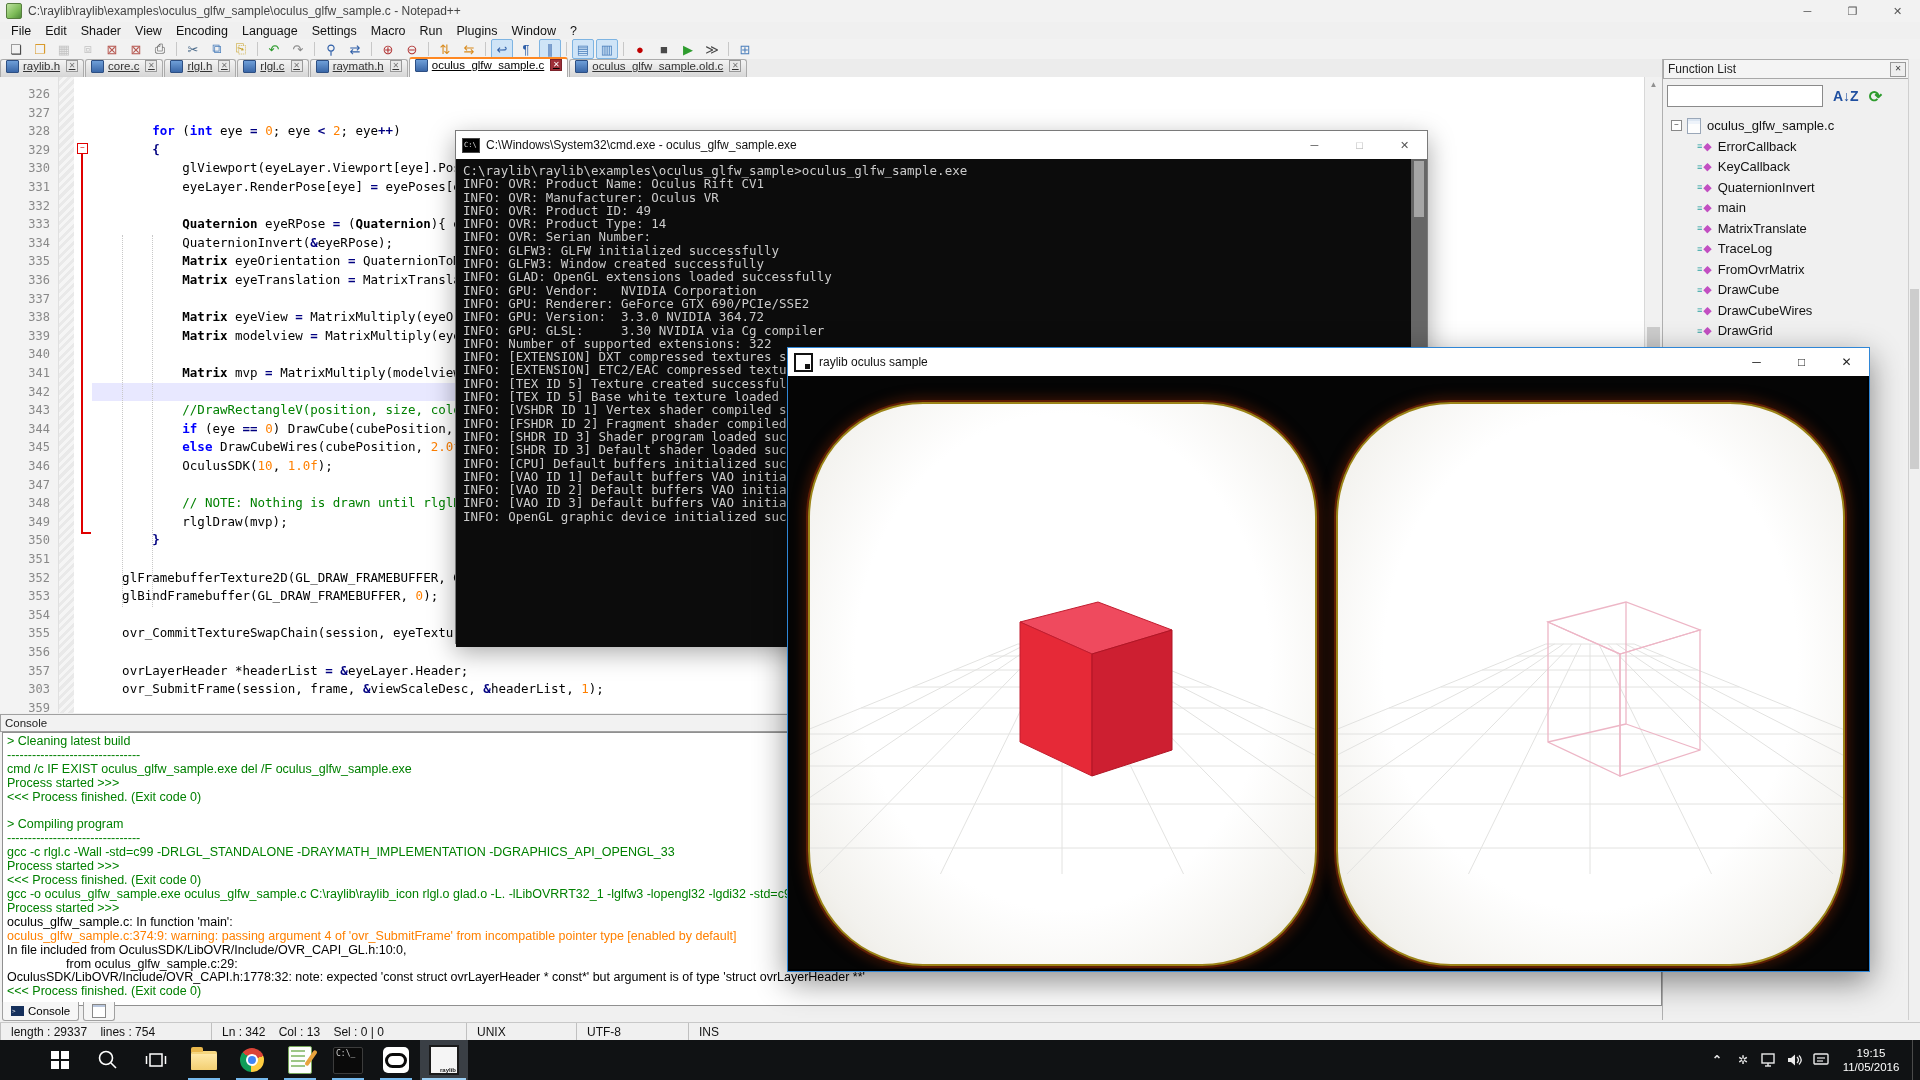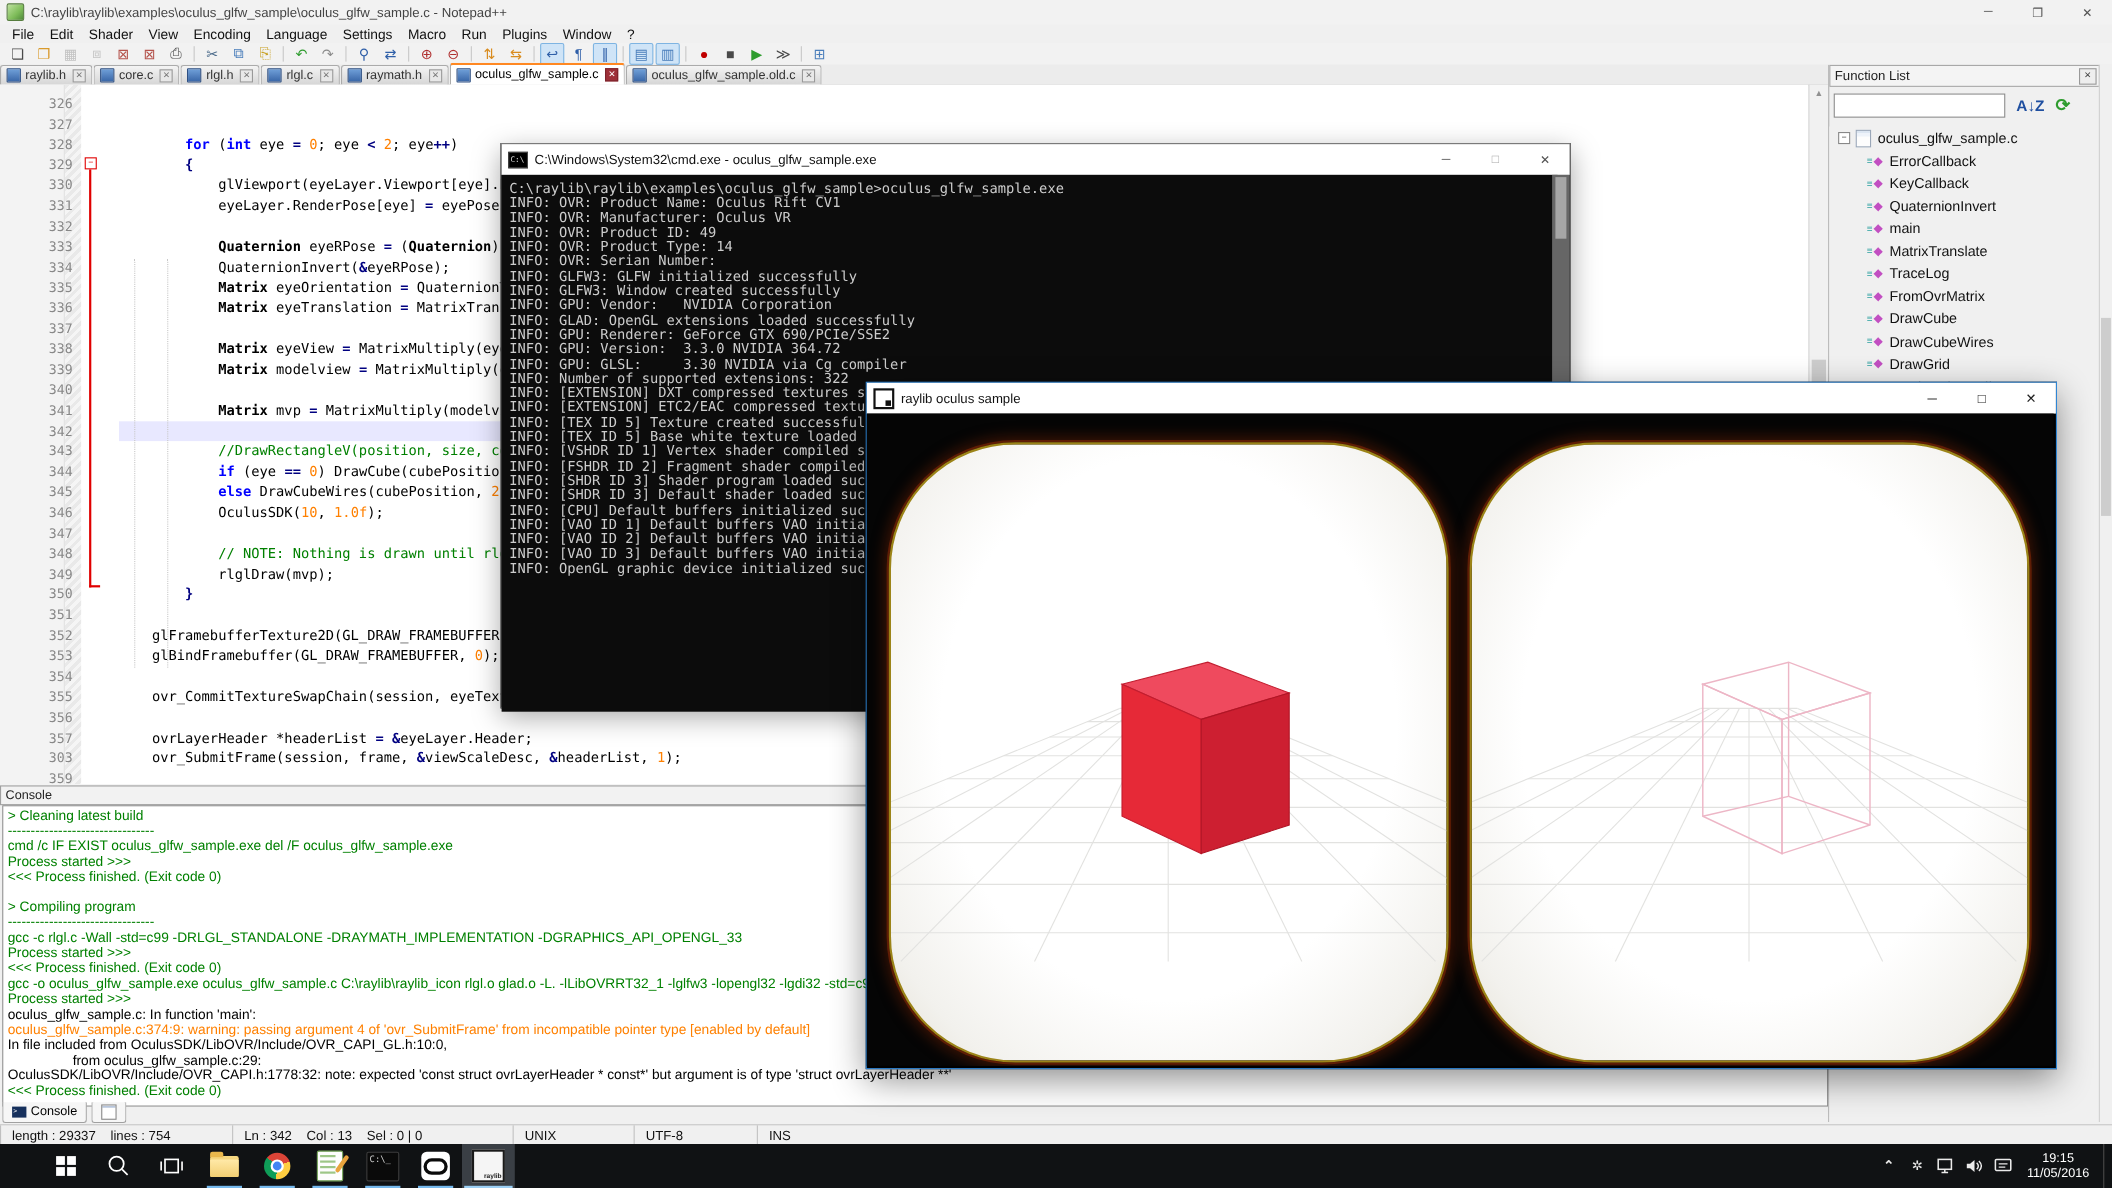--- a/index.html
+++ b/index.html
@@ -17,32 +17,32 @@
   #menubar{position:absolute;left:0;top:22px;width:100%;height:17px;background:#f0f0f0;display:flex;align-items:center;padding-left:4px;}
   .mi{font-size:12.5px;color:#111;padding:0 7px;height:100%;display:flex;align-items:center;}
   
   #toolbar{position:absolute;left:0;top:39px;width:100%;height:20px;background:#f2f2f2;display:flex;align-items:center;padding-left:4px;border-bottom:1px solid #e0e0e0;}
   .tb{width:20px;height:18px;margin:0 1px;display:flex;align-items:center;justify-content:center;font-size:13px;border:1px solid transparent;border-radius:2px;}
   .tb.on{background:#cfe4f7;border-color:#7eb4e2;}
   .tb.dis{opacity:.45;}
   .tbsep{width:1px;height:14px;background:#c8c8c8;margin:0 4px;}
   
   #tabbar{position:absolute;left:0;top:59px;width:1662px;height:18px;background:#ececec;display:flex;align-items:flex-end;border-bottom:1px solid #b5b5b5;}
-  .tab{height:17px;display:flex;align-items:center;padding:0 5px;margin-right:1px;background:linear-gradient(#f4f4f4,#d6d6d6);border:1px solid #ababab;border-bottom:none;font-size:11.5px;color:#333;border-radius:3px 3px 0 0;}
+  .tab{height:17px;display:flex;padding:0 5px;margin-right:1px;background:linear-gradient(#f4f4f4,#d6d6d6);border:1px solid #ababab;border-bottom:none;font-size:11.5px;color:#333;border-radius:3px 3px 0 0;text-decoration:underline;}
   .tab.active{background:#fff;border-top:2px solid #ff8822;color:#000;height:18px;}
   .tab-ico{width:11px;height:11px;margin-right:4px;background:linear-gradient(#6f9fd8,#3a67a8);border:1px solid #2d4f83;border-radius:1px;}
   .tab-x{margin-left:6px;font-size:8px;color:#777;width:10px;height:10px;line-height:10px;text-align:center;border:1px solid #999;background:#e8e8e8;}
   .tab.active .tab-x{background:#9e3039;border-color:#7c232b;color:#fff;}
 
   
   #editor{position:absolute;left:0;top:77px;width:1644px;height:636px;background:#fff;overflow:hidden;}
   #ln-col{position:absolute;left:0;top:0;width:58px;height:100%;background:#f3f3f3;border-right:1px solid #e0e0e0;}
   #bm-col{position:absolute;left:59px;top:0;width:15px;height:100%;background:repeating-linear-gradient(135deg,#e9e9e9 0 3px,#f5f5f5 3px 6px);}
   #fold-col{position:absolute;left:74px;top:0;width:18px;height:100%;background:#fff;}
-  .row{position:absolute;left:0;width:100%;height:18.6px;margin-left:16px;}
+  .row{position:absolute;left:0;width:100%;height:18.6px;}
   .row.cur{background:linear-gradient(to right,transparent 0 92px,#e8e8ff 92px);}
   .ln{position:absolute;left:0;top:0;width:50px;text-align:right;font-family:"DejaVu Sans Mono",monospace;font-size:12px;line-height:18.6px;color:#888;}
   .cl{position:absolute;left:92px;top:0;margin:0;font-family:"DejaVu Sans Mono",monospace;font-size:12.5px;line-height:18.6px;white-space:pre;}
   .tk-kw{color:#0000ff;font-weight:bold}.tk-ty{color:#000;font-weight:bold}
   .tk-num{color:#ff8000}.tk-com{color:#008000}.tk-op{color:#000080;font-weight:bold}.tk-pl{color:#000}
   .iguide{position:absolute;border-left:1px dotted #c8c8c8;}
   #fold-box{position:absolute;left:77px;top:66px;width:9px;height:9px;border:1px solid #e00000;background:#fff;color:#e00000;font-size:8px;line-height:8px;text-align:center;}
   #fold-line{position:absolute;left:81px;top:77px;width:2px;height:380px;background:#e00000;}
   #fold-tick{position:absolute;left:81px;top:455px;width:10px;height:2px;background:#e00000;}
   
@@ -541,22 +541,22 @@
     </div>
     <div id="cmd-body">
         <div class="cmdline">C:\raylib\raylib\examples\oculus_glfw_sample&gt;oculus_glfw_sample.exe</div>
         <div class="cmdline">INFO: OVR: Product Name: Oculus Rift CV1</div>
         <div class="cmdline">INFO: OVR: Manufacturer: Oculus VR</div>
         <div class="cmdline">INFO: OVR: Product ID: 49</div>
         <div class="cmdline">INFO: OVR: Product Type: 14</div>
         <div class="cmdline">INFO: OVR: Serian Number: </div>
         <div class="cmdline">INFO: GLFW3: GLFW initialized successfully</div>
         <div class="cmdline">INFO: GLFW3: Window created successfully</div>
+        <div class="cmdline">INFO: GLAD: OpenGL extensions loaded successfully</div>
         <div class="cmdline">INFO: GPU: Vendor:   NVIDIA Corporation</div>
-        <div class="cmdline">INFO: GLAD: OpenGL extensions loaded successfully</div>
         <div class="cmdline">INFO: GPU: Renderer: GeForce GTX 690/PCIe/SSE2</div>
         <div class="cmdline">INFO: GPU: Version:  3.3.0 NVIDIA 364.72</div>
         <div class="cmdline">INFO: GPU: GLSL:     3.30 NVIDIA via Cg compiler</div>
         <div class="cmdline">INFO: Number of supported extensions: 322</div>
         <div class="cmdline">INFO: [EXTENSION] DXT compressed textures supported</div>
         <div class="cmdline">INFO: [EXTENSION] ETC2/EAC compressed textures supported</div>
         <div class="cmdline">INFO: [TEX ID 5] Texture created successfully (1x1)</div>
         <div class="cmdline">INFO: [TEX ID 5] Base white texture loaded successfully</div>
         <div class="cmdline">INFO: [VSHDR ID 1] Vertex shader compiled successfully</div>
         <div class="cmdline">INFO: [FSHDR ID 2] Fragment shader compiled successfully</div>

